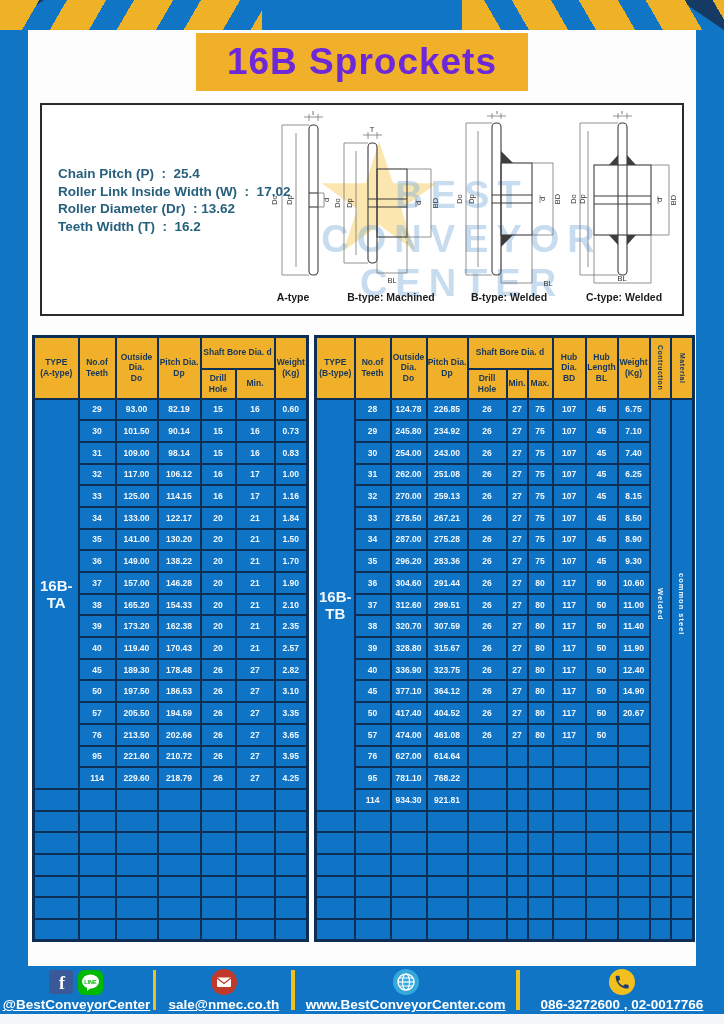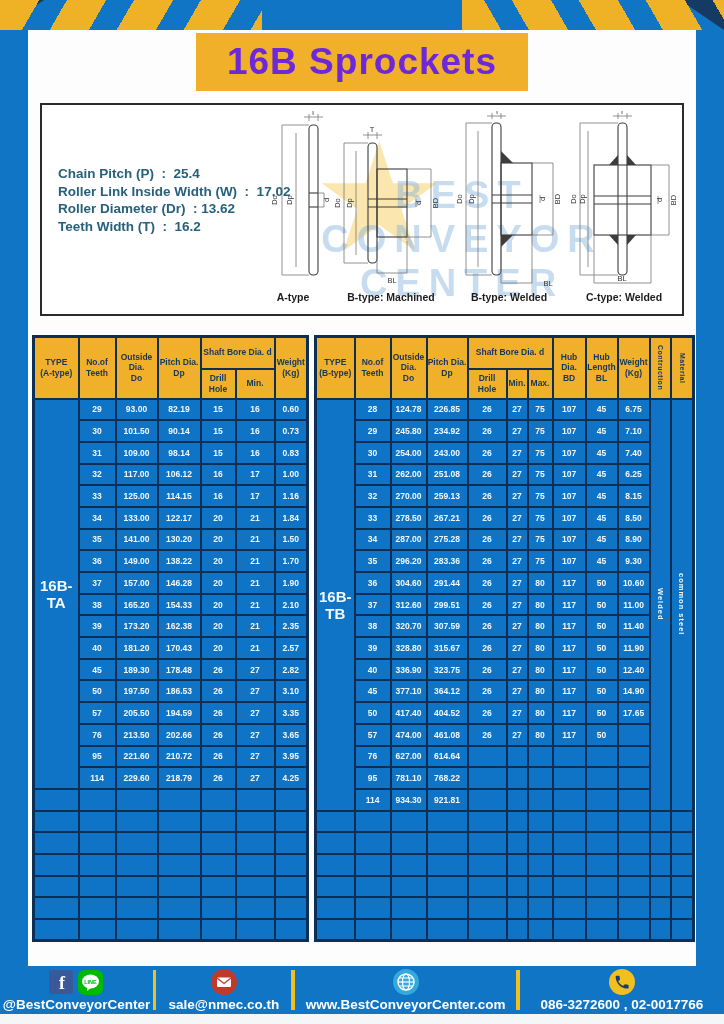--- a/index.html
+++ b/index.html
@@ -44,21 +44,21 @@
   .sprocket-table thead tr:last-child{height:30px;}
   .sprocket-table tbody tr{height:21.7px;}
   td.type-cell{font-size:15px;font-weight:bold;}
   th.vert{writing-mode:vertical-rl;font-size:7px;letter-spacing:0.5px;padding:1px 0;}
   td.vert-cell{writing-mode:vertical-rl;font-size:7.5px;letter-spacing:1px;}
 
   
   #footer{position:absolute;left:0;top:966px;width:724px;height:48px;background:#1175c5;display:flex;align-items:stretch;}
   .f-sec{display:flex;flex-direction:column;align-items:center;justify-content:flex-start;padding-top:3px;}
   .f-sec .icons{display:flex;gap:5px;align-items:center;height:26px;}
-  .f-sec .lbl{color:#ffffff;font-weight:bold;font-size:13.5px;margin-top:2px;white-space:nowrap;}
+  .f-sec .lbl{color:#ffffff;font-weight:bold;font-size:13.5px;margin-top:2px;white-space:nowrap;text-decoration:underline;}
   .f-div{width:4px;background:#f2c01e;margin:4px 0;}
   #bottom-strip{position:absolute;left:0;top:1014px;width:724px;height:10px;background:#f4f6f8;}
 
   .dimline{stroke:#777;stroke-width:0.8;}
   .shape{stroke:#3d3d3d;stroke-width:1.1;fill:none;}
   .weld{fill:#3d3d3d;}
   .dimtxt{font-size:7.5px;fill:#333;}
 </style>
 </head>
 <body>
@@ -329,21 +329,21 @@
         <tr>
           <td>39</td>
           <td>173.20</td>
           <td>162.38</td>
           <td>20</td>
           <td>21</td>
           <td>2.35</td>
         </tr>
         <tr>
           <td>40</td>
-          <td>181.20</td>
+          <td>119.40</td>
           <td>170.43</td>
           <td>20</td>
           <td>21</td>
           <td>2.57</td>
         </tr>
         <tr>
           <td>45</td>
           <td>189.30</td>
           <td>178.48</td>
           <td>26</td>
@@ -659,21 +659,21 @@
         </tr>
         <tr>
           <td>50</td>
           <td>417.40</td>
           <td>404.52</td>
           <td>26</td>
           <td>27</td>
           <td>80</td>
           <td>117</td>
           <td>50</td>
-          <td>17.65</td>
+          <td>20.67</td>
         </tr>
         <tr>
           <td>57</td>
           <td>474.00</td>
           <td>461.08</td>
           <td>26</td>
           <td>27</td>
           <td>80</td>
           <td>117</td>
           <td>50</td>

